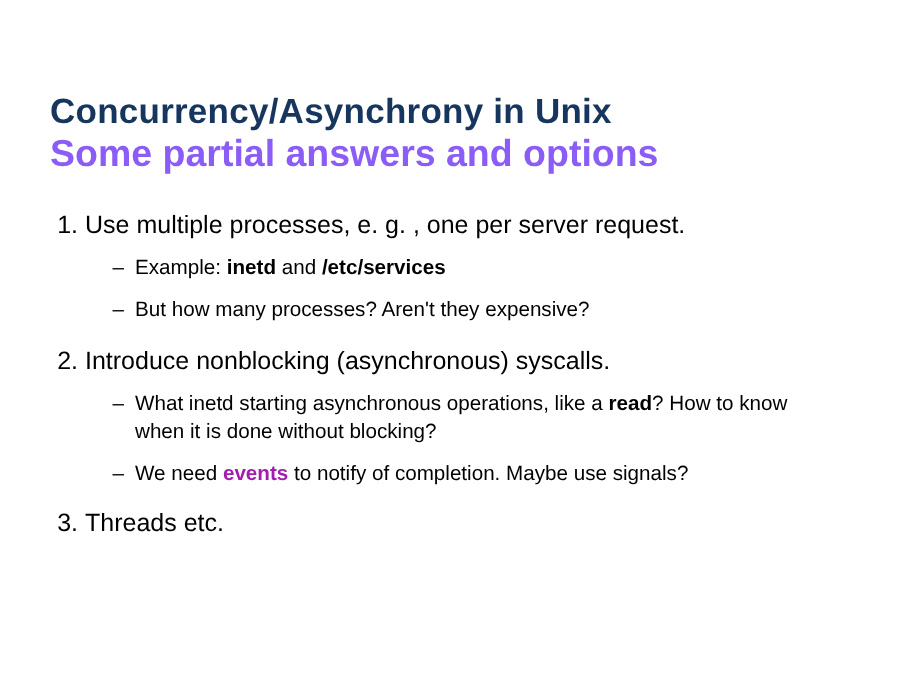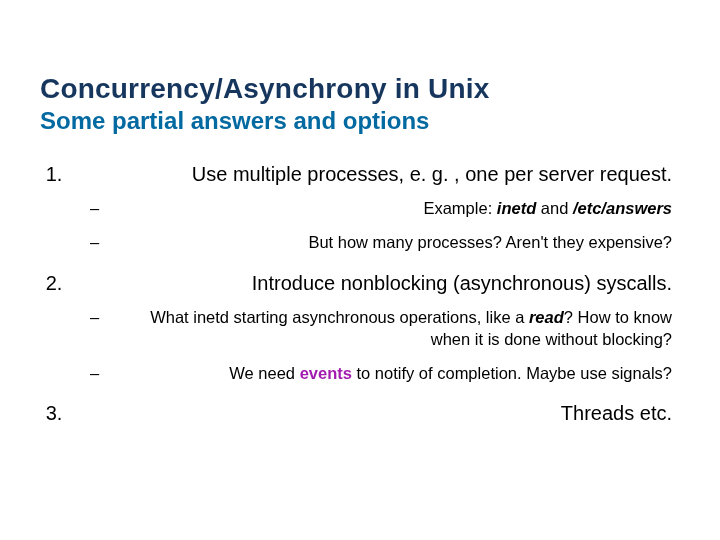--- a/index.html
+++ b/index.html
@@ -19,30 +19,29 @@
     margin-top: 41px;
   }
   .title {
     font-size: 28px;
     font-weight: bold;
     color: #17365d;
     margin: 0 0 2px 0;
     letter-spacing: 0.2px;
   }
   .subtitle {
-    font-size: 24px;
+    font-size: 30px;
     font-weight: bold;
-    color: #0369a1;
+    color: #8b5cf6;
     margin: 0 0 26px 0;
   }
   ol.top {
     margin: 0;
     padding-left: 28px;
     list-style: decimal;
-    text-align: right;
   }
   ol.top > li {
     font-size: 20px;
     color: #000000;
     margin-bottom: 16px;
     line-height: 1.3;
   }
   ol.top > li > .item-text {
     display: inline;
   }
@@ -59,38 +58,38 @@
     position: relative;
     padding-left: 18px;
   }
   ul.sub > li::before {
     content: "–";
     position: absolute;
     left: 0;
     top: 0;
     color: #000000;
   }
-  .b { font-weight: bold; font-style: italic; }
+  .b { font-weight: bold; }
   .accent { color: #c0504d; font-weight: bold; }
   .accent2 { color: #a21caf; font-weight: bold; }
 </style>
 </head>
 <body>
 
 <div class="slide">
   <h1 class="title">Concurrency/Asynchrony in Unix</h1>
   <h2 class="subtitle">Some partial answers and options</h2>
 
   <ol class="top">
 
     <li>
       <span class="item-text">Use multiple processes, e. g. , one per server request.</span>
       <ul class="sub">
         <li>
-          <span>Example: </span><span class="b">inetd</span><span> and </span><span class="b">/etc/answers</span><span></span>
+          <span>Example: </span><span class="b">inetd</span><span> and </span><span class="b">/etc/services</span><span></span>
         </li>
         <li>
           <span>But how many processes?  Aren't they expensive?</span>
         </li>
       </ul>
     </li>
 
     <li>
       <span class="item-text">Introduce nonblocking (asynchronous) syscalls.</span>
       <ul class="sub">

